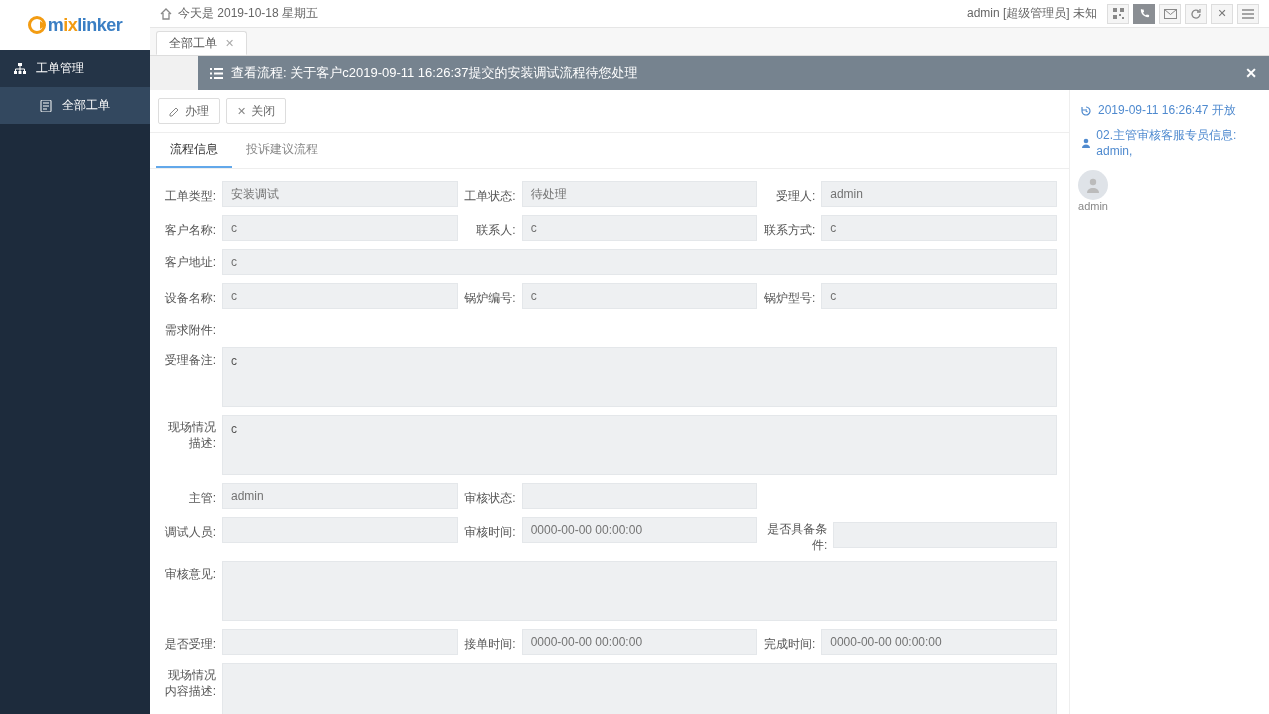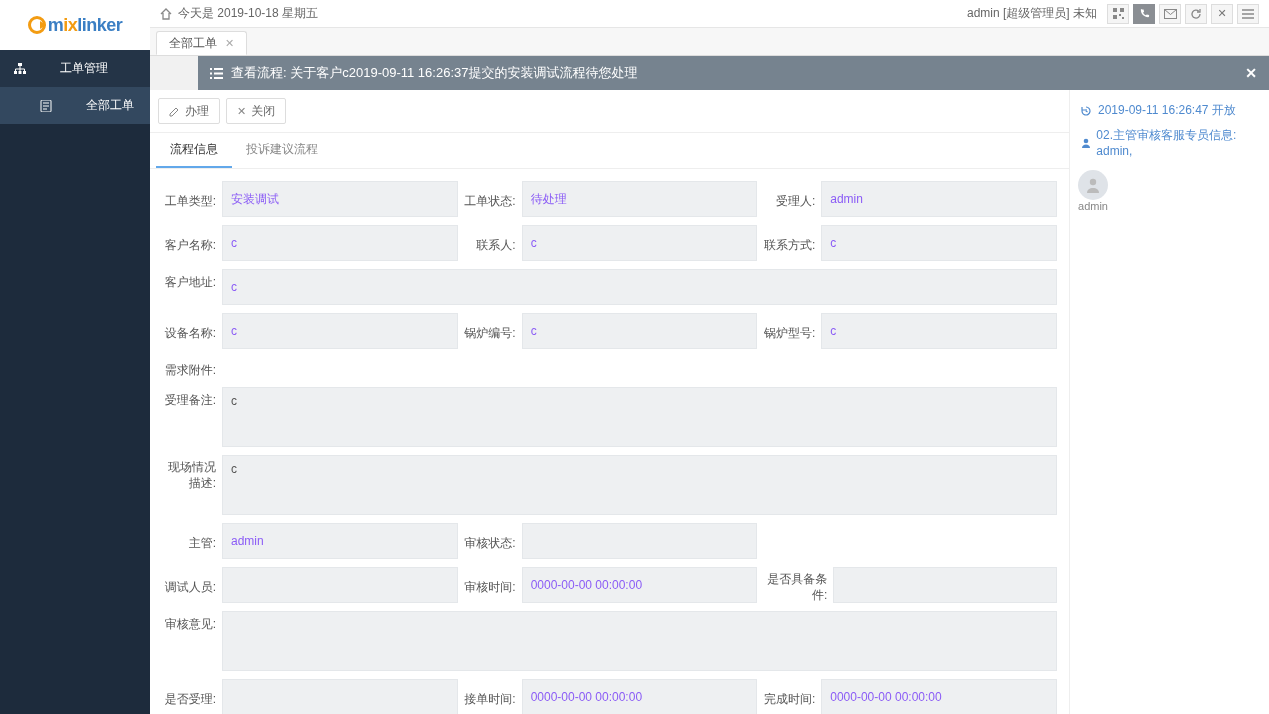--- a/index.html
+++ b/index.html
@@ -6,21 +6,21 @@
 body { font-family: "Microsoft YaHei", Arial, sans-serif; font-size: 12px; color: #333; background: #f5f5f5; overflow: hidden; }
 .app { display: flex; height: 714px; width: 1269px; }
 
 
 .sidebar { width: 150px; background: #1d2b3c; color: #c8d0d9; display: flex; flex-direction: column; }
 .logo { height: 50px; background: #fff; display: flex; align-items: center; justify-content: center; font-size: 18px; font-weight: bold; letter-spacing: -0.5px; }
 .logo .l1 { color: #3b7fc4; }
 .logo .l2 { color: #f39c12; }
 .logo-ring { width:18px; height:18px; border:3px solid #f39c12; border-radius:50%; margin-right:2px; position:relative; }
 .logo-ring::after{content:"";position:absolute;right:-3px;top:2px;width:0;height:0;border-left:6px solid #f39c12;border-top:4px solid transparent;border-bottom:4px solid transparent;}
-.nav-item { padding: 10px 14px; display:flex; align-items:center; font-size:12px; cursor:pointer;gap:24px; }
+.nav-item { padding: 10px 14px; display:flex; align-items:center; font-size:12px; cursor:pointer; }
 .nav-item.parent { background:#243447; color:#fff; }
 .nav-item.child { background:#33485f; color:#fff; padding-left:40px; }
 .nav-icon { width:14px; margin-right:8px; display:inline-flex; }
 
 
 .main { flex:1; display:flex; flex-direction:column; background:#f1f1f1; }
 .topbar { height:28px; background:#fff; border-bottom:1px solid #e6e6e6; display:flex; align-items:center; padding:0 10px; font-size:12px; color:#666; }
 .topbar .home-icon{ margin-right:6px; color:#888;}
 .topbar-right{ margin-left:auto; display:flex; align-items:center; gap:4px; color:#888;}
 .topbar-right .txt{ margin-right:6px; color:#666;}
@@ -46,21 +46,21 @@
 .subtabs{ display:flex; border-bottom:1px solid #eee; padding-left:6px;}
 .subtabs .st{ padding:8px 14px; font-size:12px; color:#888; cursor:pointer;}
 .subtabs .st.active{ color:#333; border-bottom:2px solid #62a8ea;}
 
 .form-body{ flex:1; overflow-y:auto; padding:8px 10px 30px;}
 .form-row{ display:flex; align-items:flex-start;}
 .cell-3{ width:33.33%; display:flex; align-items:center; padding:4px 2px;}
 .cell-full{ width:100%; display:flex; align-items:flex-start; padding:4px 2px;}
 .lbl{ width:60px; min-width:60px; text-align:right; color:#555; font-size:12px; padding-right:6px; padding-top:5px;}
 .lbl2{ width:72px; min-width:72px; text-align:right; color:#555; font-size:12px; padding-right:6px; padding-top:5px;}
-.inp{ flex:1; height:36px; background:#eef0f2; border:1px solid #e4e7ea; padding:0 8px; font-size:12px; color:#8b5cf6; display:flex; align-items:center;}
+.inp{ flex:1; height:26px; background:#eef0f2; border:1px solid #e4e7ea; padding:0 8px; font-size:12px; color:#737373; display:flex; align-items:center;}
 .ta{ flex:1; min-height:60px; background:#eef0f2; border:1px solid #e4e7ea; padding:6px 8px; font-size:12px; color:#555;}
 
 
 .tl-row{ display:flex; align-items:center; font-size:12px; color:#4f8acf; padding:4px 2px;}
 .tl-row .ti{ width:18px; color:#4f8acf; font-size:12px;}
 .tl-card{ display:flex; margin-top:8px; }
 .tl-card .avatar{ width:30px; height:30px; border-radius:50%; background:#dfe3e8; display:flex; align-items:center; justify-content:center; color:#999;}
 .tl-card .av-wrap{ display:flex; flex-direction:column; align-items:center; margin-right:8px; font-size:11px; color:#888;}
 .tl-card .bubble{ flex:1; background:#f2f4f6; border:1px solid #e4e7ea; border-radius:3px; padding:6px 8px; font-size:11px; color:#4f8acf; line-height:1.5;}
 

